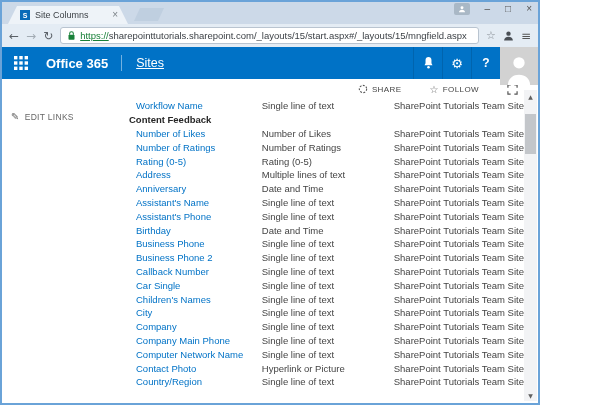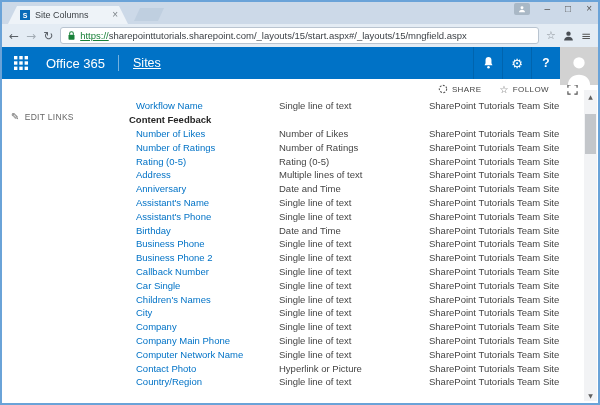--- a/index.html
+++ b/index.html
@@ -1,17 +1,17 @@
 <!DOCTYPE html>
 <html><head>
 <meta charset="utf-8">
 <style>
   * { box-sizing: border-box; margin: 0; padding: 0; }
   body { margin:0; font-family:"Liberation Sans", sans-serif; background:#fff; }
-  .window { position:relative; width:600px; height:405px; border:2px solid #6aa3d8; background:#f9a8d4; overflow:hidden; }
+  .window { position:relative; width:540px; height:405px; border:2px solid #6aa3d8; background:#f9a8d4; overflow:hidden; }
 
   
   .tabstrip { position:relative; height:22px; background:#ccd9e8; }
   .tab { position:absolute; left:6px; top:4px; width:120px; height:18px; background:#eef3f8;
          clip-path:polygon(0 100%, 9px 0, 111px 0, 120px 100%);
          display:flex; align-items:center; padding:0 10px 0 12px; }
   .favicon { width:10px; height:10px; background:#0a6bb8; color:#fff; font-size:7px; font-weight:bold;
              display:flex; align-items:center; justify-content:center; margin-right:5px; flex:0 0 auto; }
   .tab-title { font-size:9px; color:#3a3f44; white-space:nowrap; overflow:hidden; flex:1; }
   .tab-close { font-size:10px; color:#7b8288; margin-left:4px; line-height:1; }
@@ -30,33 +30,33 @@
              display:flex; align-items:center; padding:0 6px; gap:4px; overflow:hidden; white-space:nowrap; }
   .url { font-size:9.5px; }
   .url-scheme { color:#188038;text-decoration:underline; }
   .url-rest { color:#3a3f44; }
   .tool-star { font-size:11px; color:#8a9097; font-family:"DejaVu Sans", sans-serif; }
   .menu-glyph { font-size:12px; color:#555; font-family:"DejaVu Sans", sans-serif; }
 
   
   .suitebar { height:32px; background:#0072c6; display:flex; align-items:stretch; color:#fff; position:relative; z-index:3; }
   .waffle-btn { width:38px; display:flex; align-items:center; justify-content:center; }
-  .brand { display:flex; align-items:center; font-size:13px; padding:0 13px 0 6px; }
+  .brand { display:flex; align-items:center; font-size:13px; padding:0 13px 0 6px;font-weight:bold; }
   .suite-divider { width:1px; background:rgba(255,255,255,.45); margin:8px 0; }
   .suite-nav { display:flex; align-items:center; font-size:12.5px; padding:0 14px;text-decoration:underline; }
   .suite-right { margin-left:auto; display:flex; align-items:stretch; }
   .suite-icon-btn { width:29px; display:flex; align-items:center; justify-content:center;
                     border-left:1px solid rgba(0,0,0,.12); }
   .gear-glyph { font-size:13px; font-family:"DejaVu Sans", sans-serif; }
   .help-glyph { font-size:12px; font-weight:bold; }
   .avatar { width:38px; height:38px; background:#d2d2d2; flex:0 0 auto; display:flex; align-items:flex-end; justify-content:center; }
 
   
   .pagebar { height:20px; background:#fff; display:flex; align-items:center; justify-content:flex-end;
-             gap:18px; padding-right:20px; }
+             gap:28px; padding-right:20px; }
   .pact { display:flex; align-items:center; gap:4px; font-size:8px; color:#444; letter-spacing:.4px; }
   .pact .star { font-size:10px; color:#666; font-family:"DejaVu Sans", sans-serif; }
 
   
   .content { display:flex; height:304px; background:#fff; }
   .sidenav { width:127px; flex:0 0 auto; padding:3px 0 0 9px; }
   .nav-item { font-size:11px; color:#555; line-height:17px; }
   .editlinks { margin-top:9px; font-size:8.5px; color:#666; letter-spacing:.3px; display:flex; align-items:center; gap:5px; }
   .pencil { font-size:10px; color:#666; font-family:"DejaVu Sans", sans-serif; }
 

